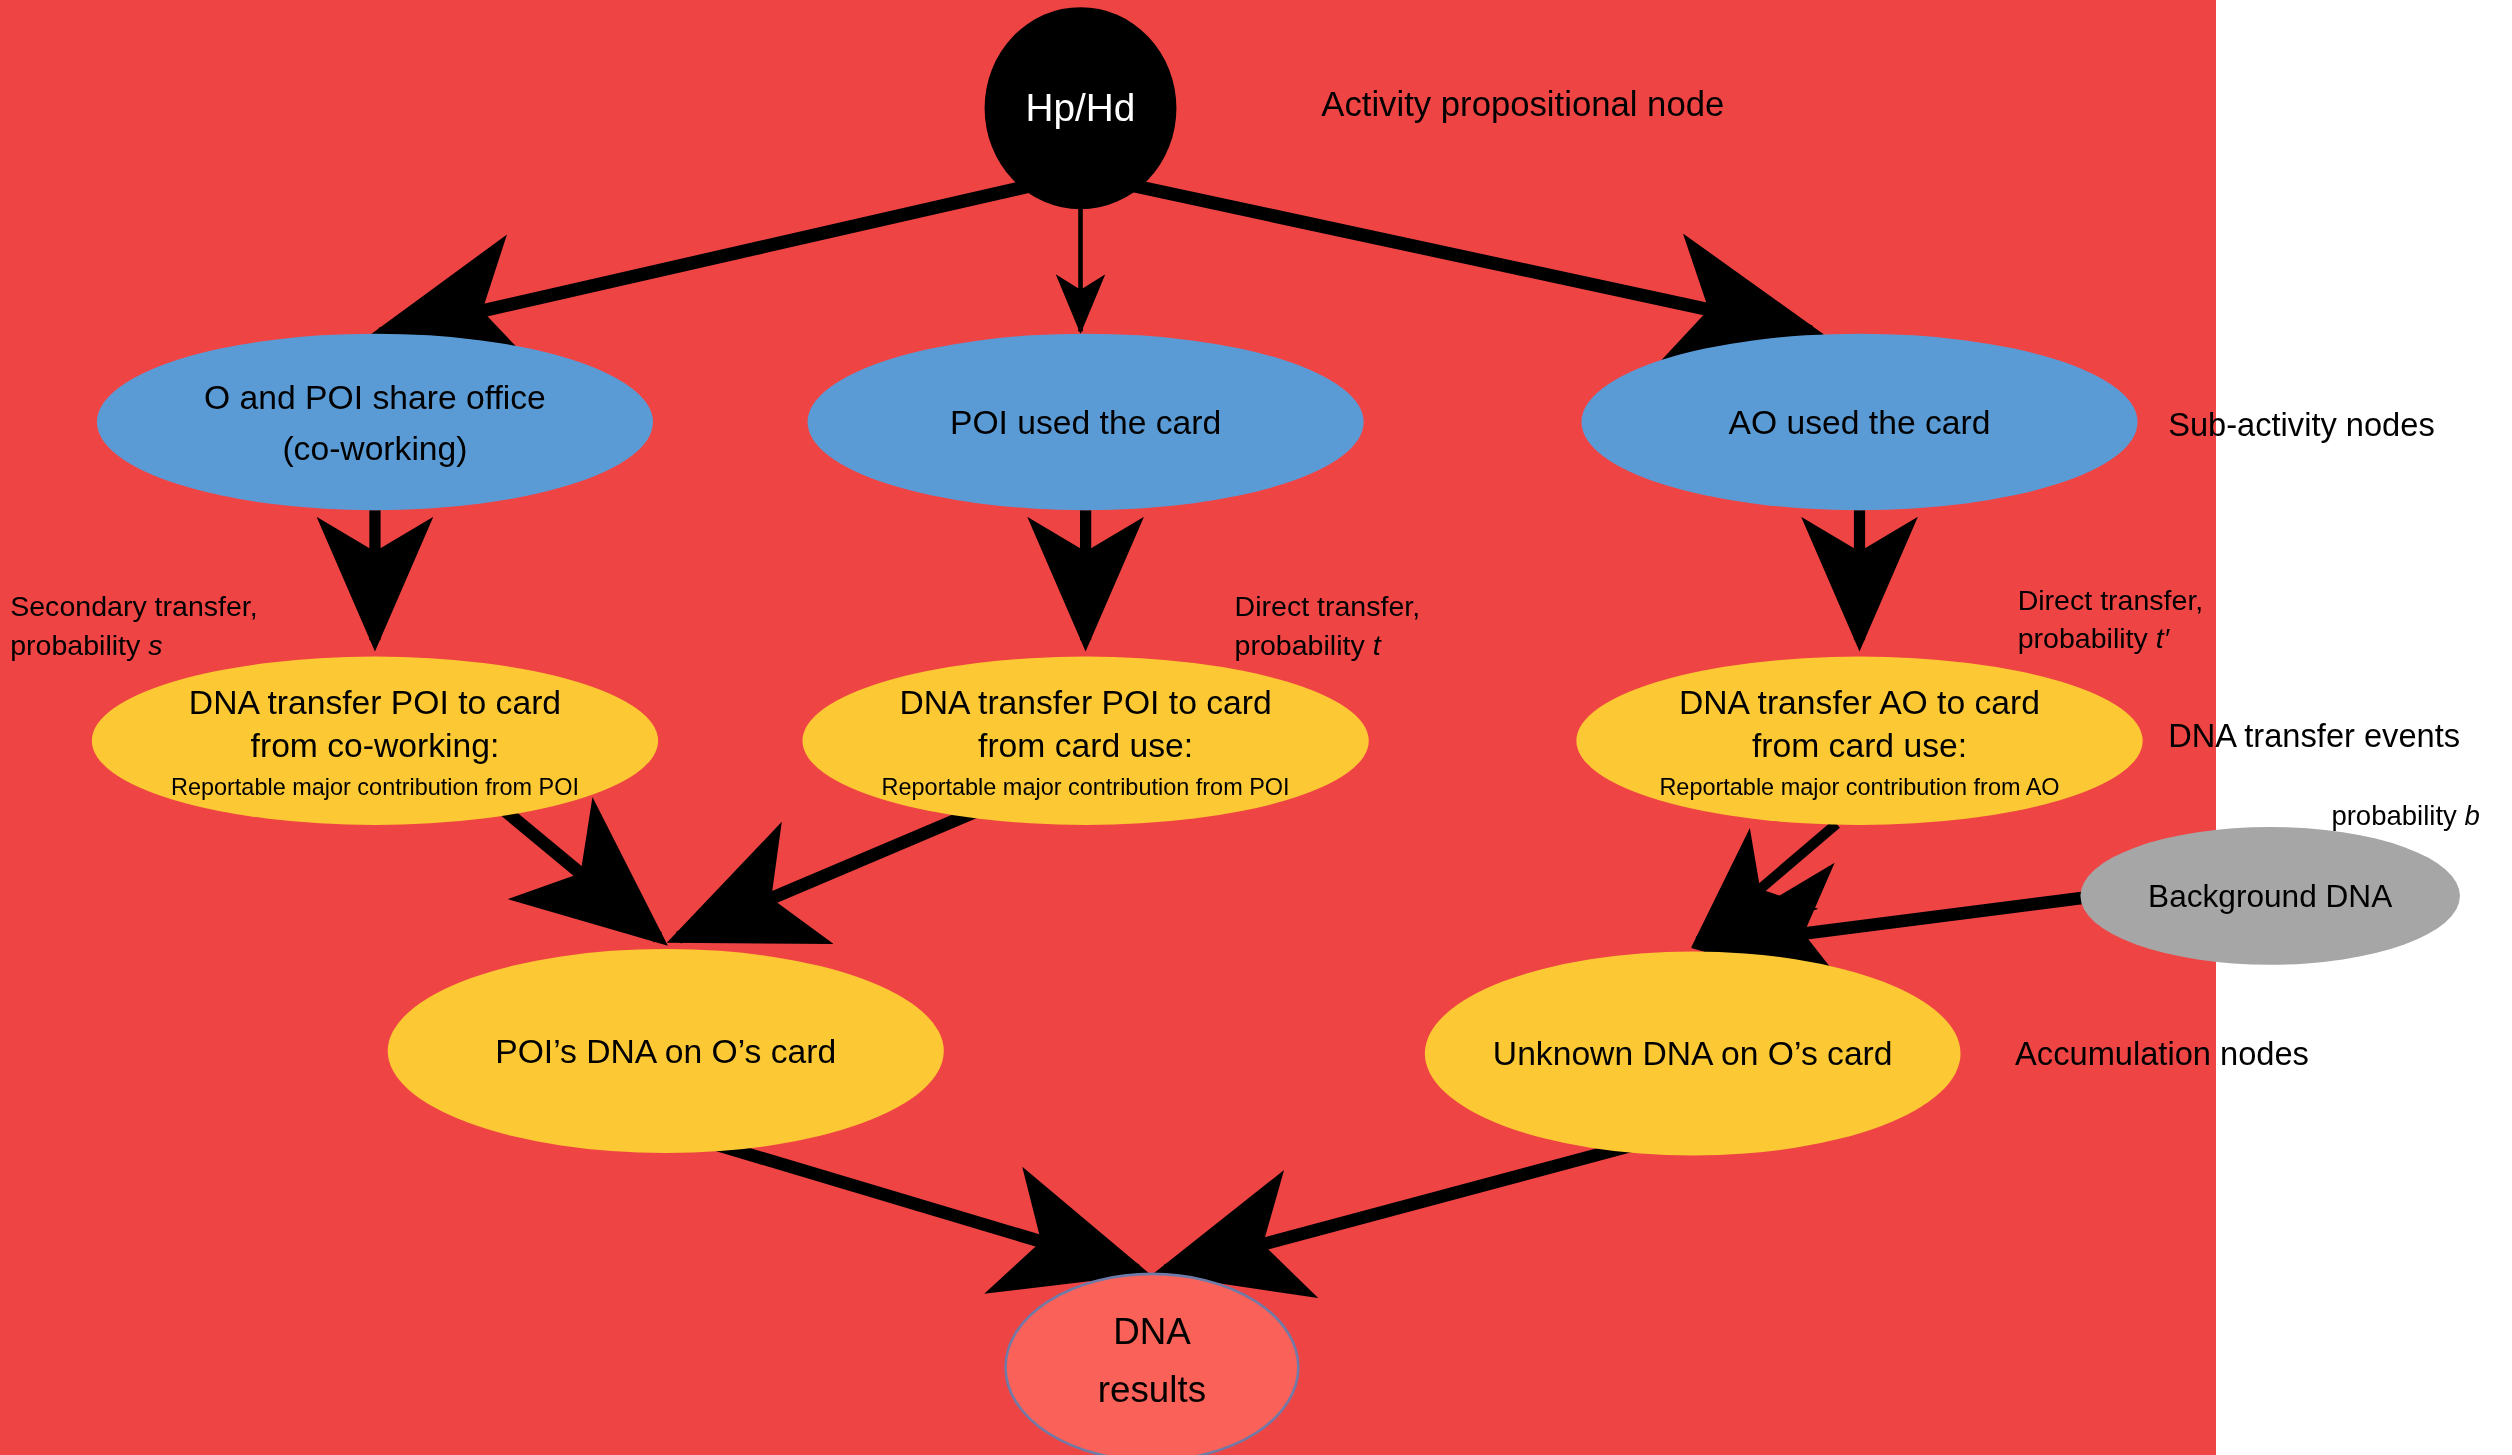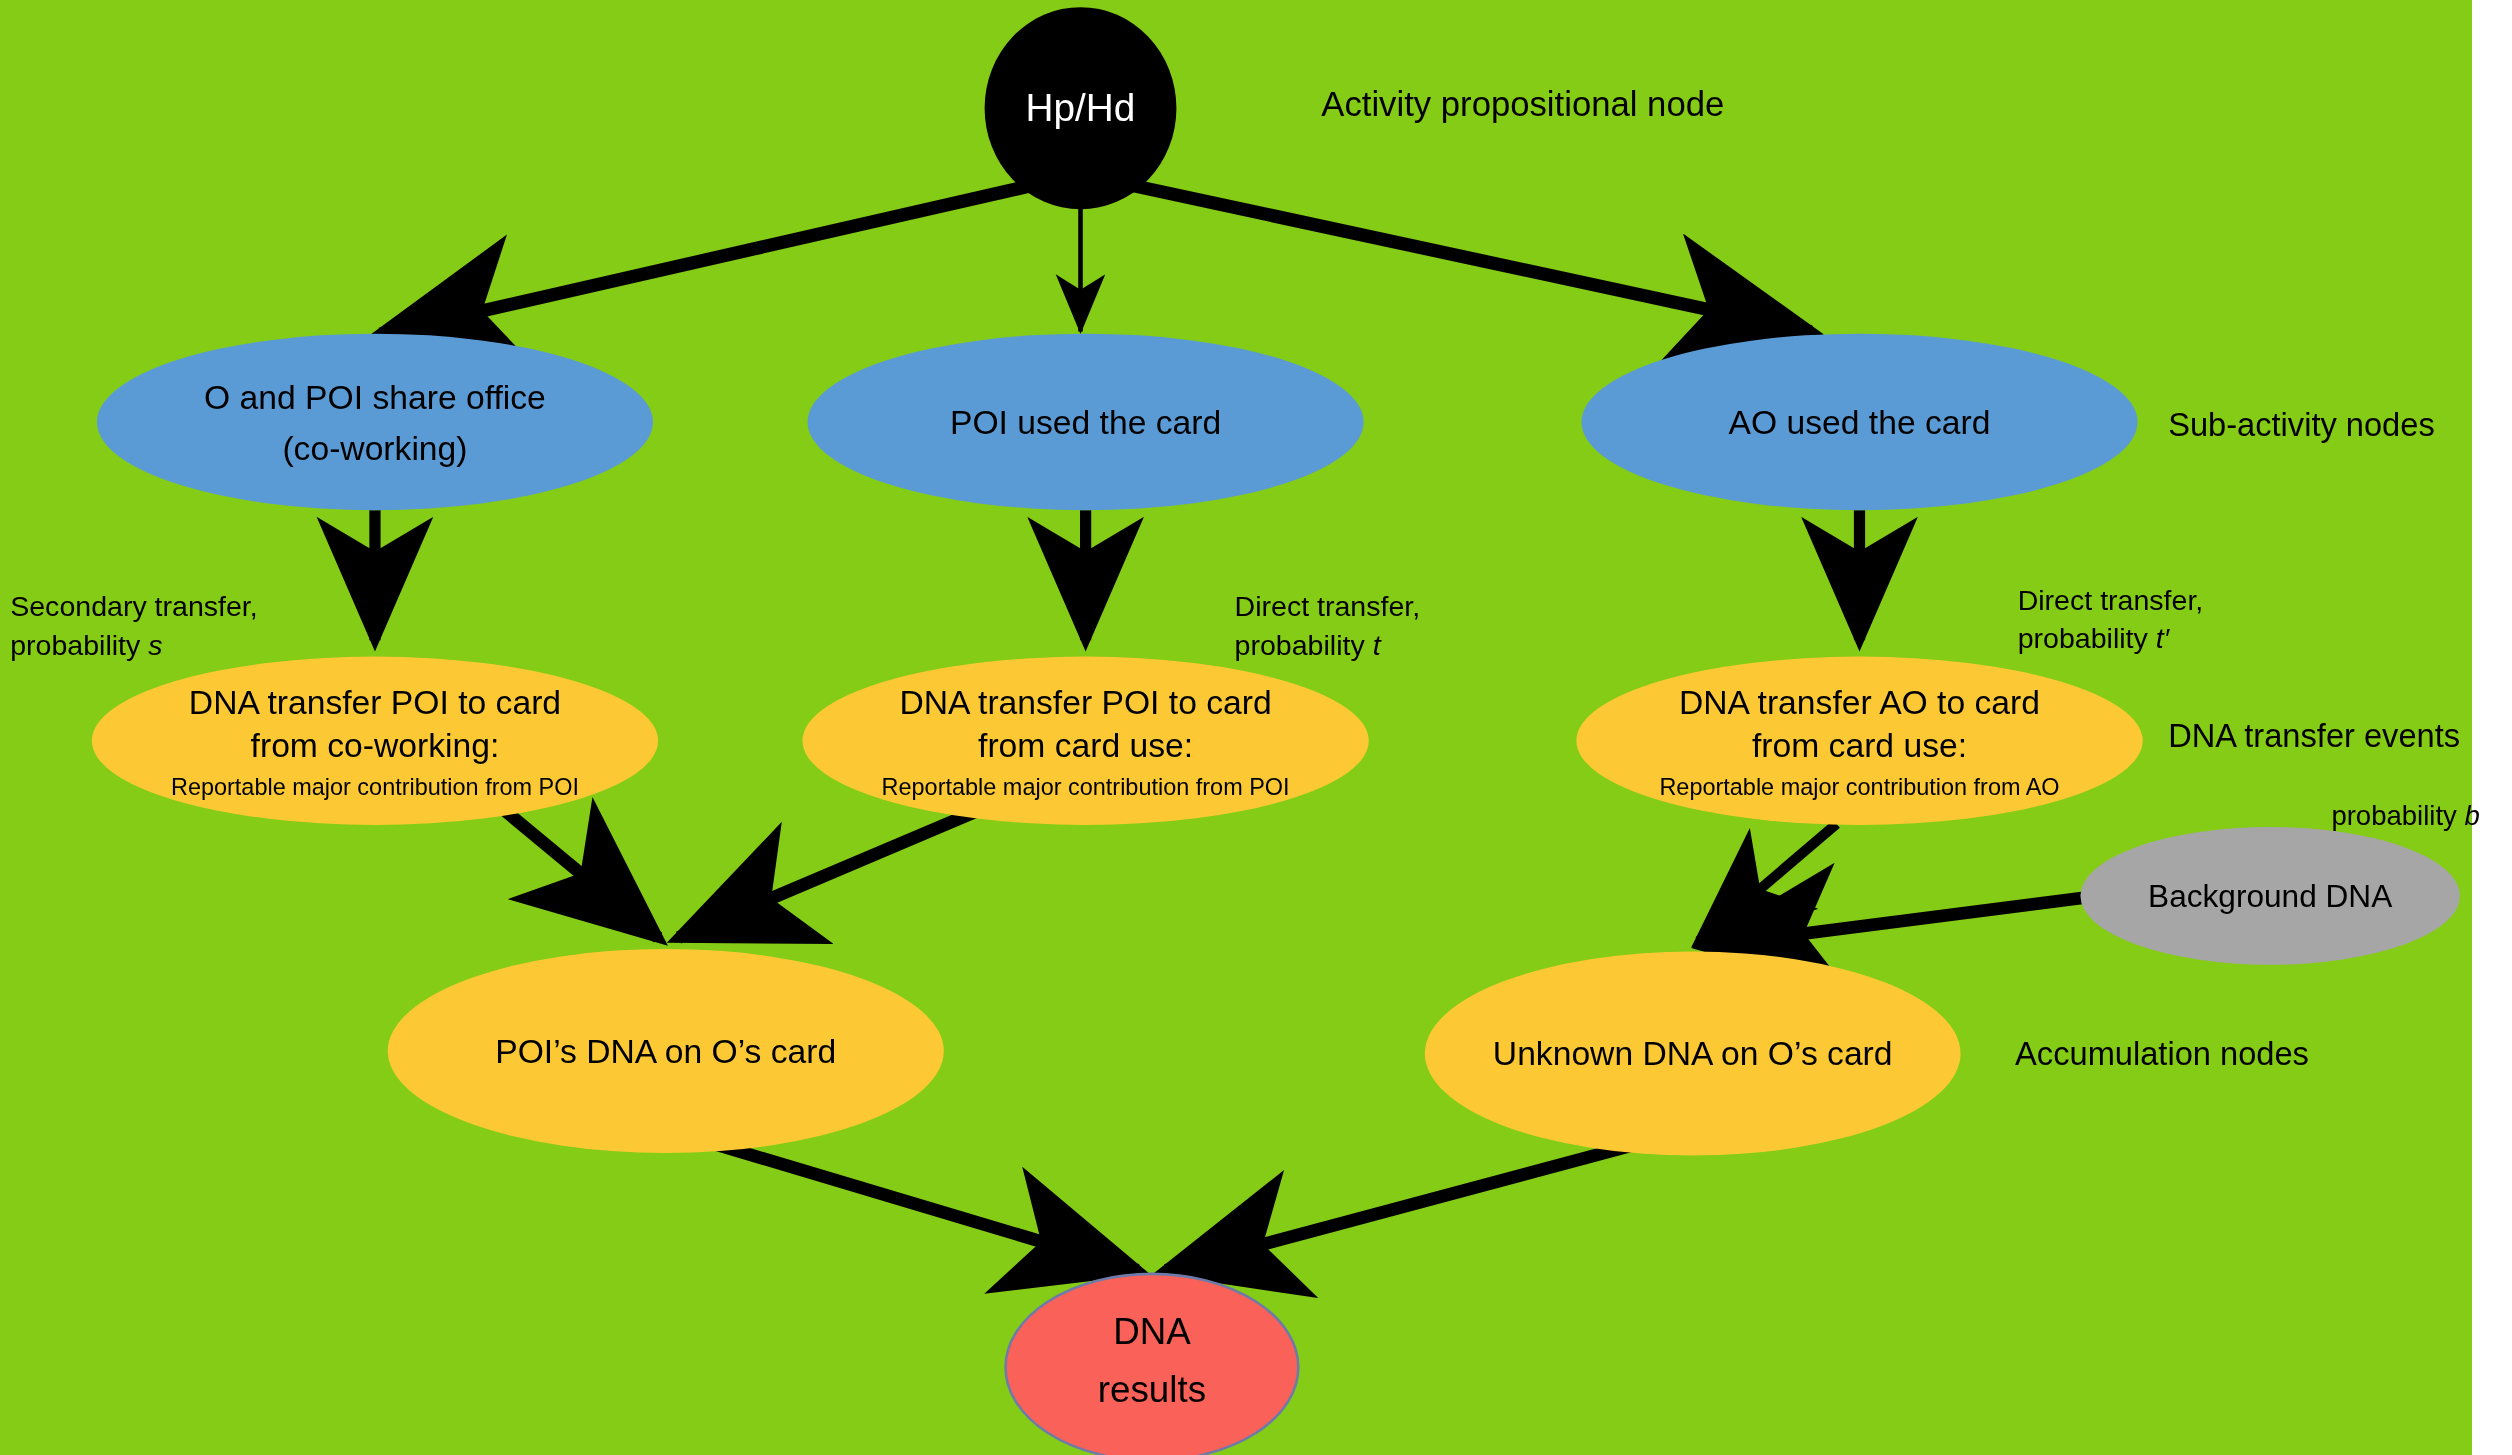--- a/index.html
+++ b/index.html
@@ -8,23 +8,23 @@
     background: #ffffff;
   }
   body {
     width: 2512px;
     height: 1455px;
     font-family: "Liberation Sans", sans-serif;
     overflow: hidden;
   }
   #diagram-root {
     position: relative;
-    width: 2472px;
+    width: 2216px;
     height: 1455px;
-    background: #84cc16;
+    background: #ef4444;
   }
   svg.canvas {
     position: absolute;
     top: 0;
     left: 0;
     width: 2512px;
     height: 1455px;
   }
   .node-text {
     font-family: "Liberation Sans", sans-serif;

